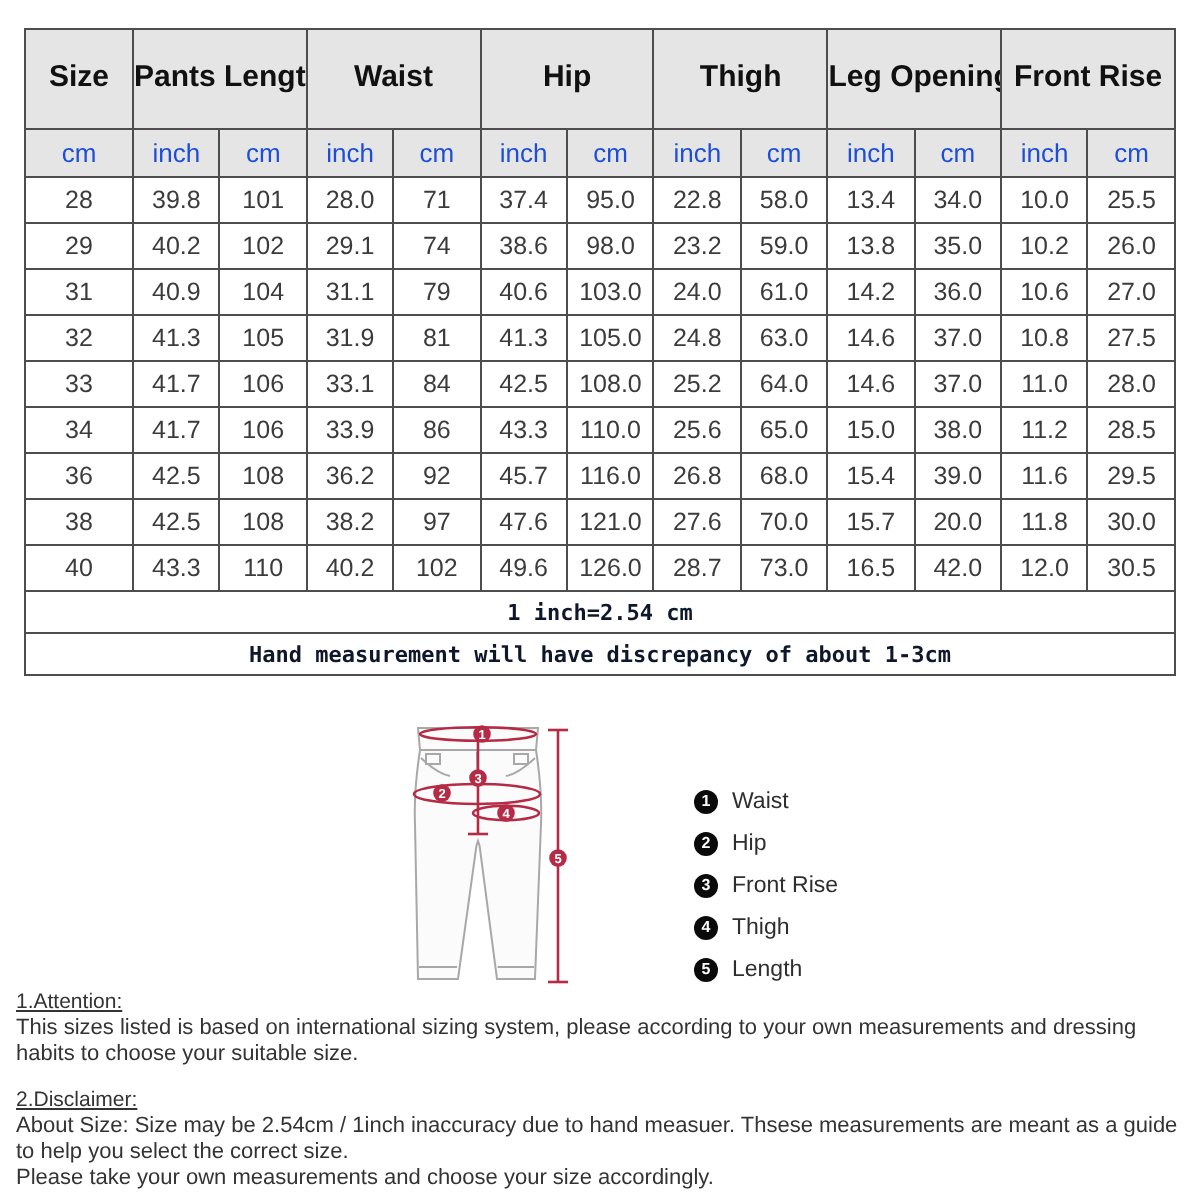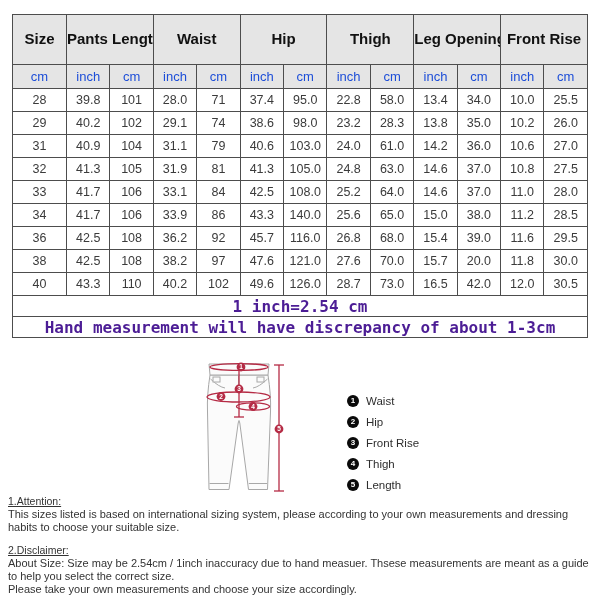--- a/index.html
+++ b/index.html
@@ -43,23 +43,23 @@
   }
   #size-table tbody td {
     height: 23px;
     background: #fff;
     font-size: 12.5px;
     color: #3b3b3b;
   }
   #size-table td.note-cell {
     height: 21px;
     font-family: "DejaVu Sans Mono", monospace;
-    font-size: 16px;
+    font-size: 11px;
     font-weight: bold;
-    color: #4c1d95;
+    color: #0f172a;
     letter-spacing: 0;
   }
 
   
   #diagram { position: absolute; left: 195px; top: 362px; width: 100px; height: 132px; }
   #legend { position: absolute; left: 347px; top: 390px; }
   .legend-item { display: flex; align-items: center; height: 21px; }
   .legend-badge {
     display: inline-flex; align-items: center; justify-content: center;
     width: 12px; height: 12px; border-radius: 50%;
@@ -140,21 +140,21 @@
         </tr>
         <tr>
           <td>29</td>
           <td>40.2</td>
           <td>102</td>
           <td>29.1</td>
           <td>74</td>
           <td>38.6</td>
           <td>98.0</td>
           <td>23.2</td>
-          <td>28.3</td>
+          <td>59.0</td>
           <td>13.8</td>
           <td>35.0</td>
           <td>10.2</td>
           <td>26.0</td>
         </tr>
         <tr>
           <td>31</td>
           <td>40.9</td>
           <td>104</td>
           <td>31.1</td>
@@ -198,21 +198,21 @@
           <td>11.0</td>
           <td>28.0</td>
         </tr>
         <tr>
           <td>34</td>
           <td>41.7</td>
           <td>106</td>
           <td>33.9</td>
           <td>86</td>
           <td>43.3</td>
-          <td>140.0</td>
+          <td>110.0</td>
           <td>25.6</td>
           <td>65.0</td>
           <td>15.0</td>
           <td>38.0</td>
           <td>11.2</td>
           <td>28.5</td>
         </tr>
         <tr>
           <td>36</td>
           <td>42.5</td>

